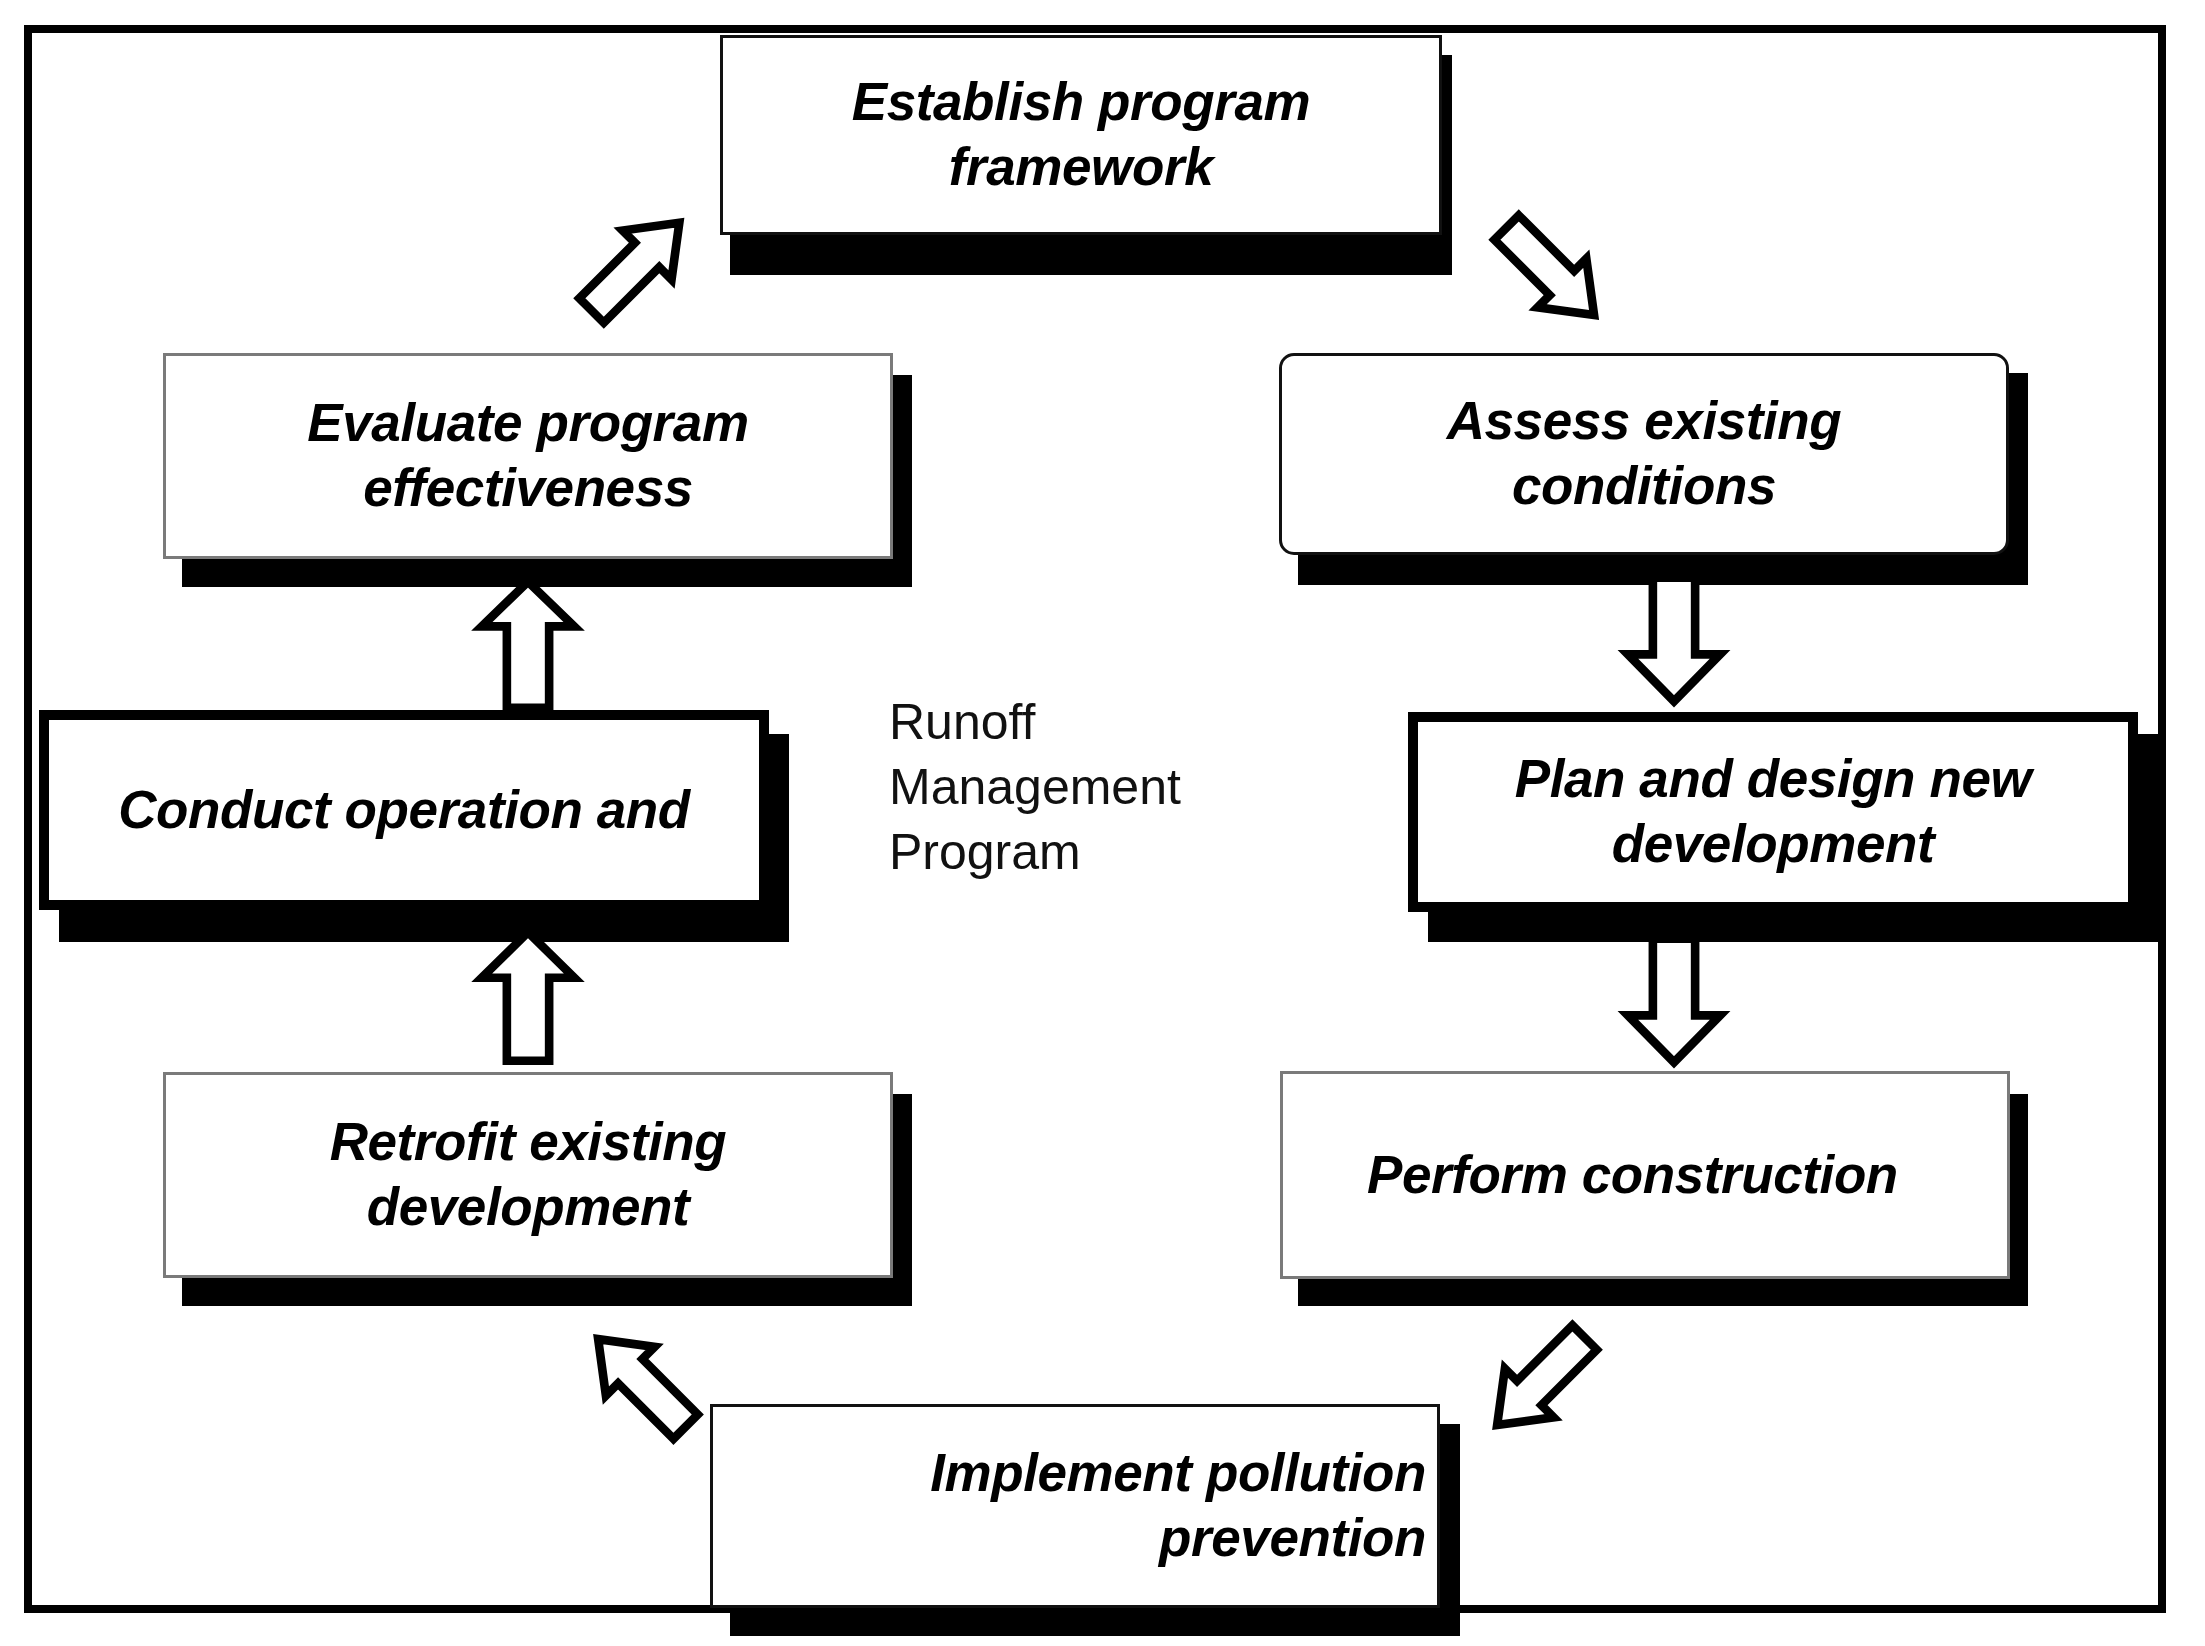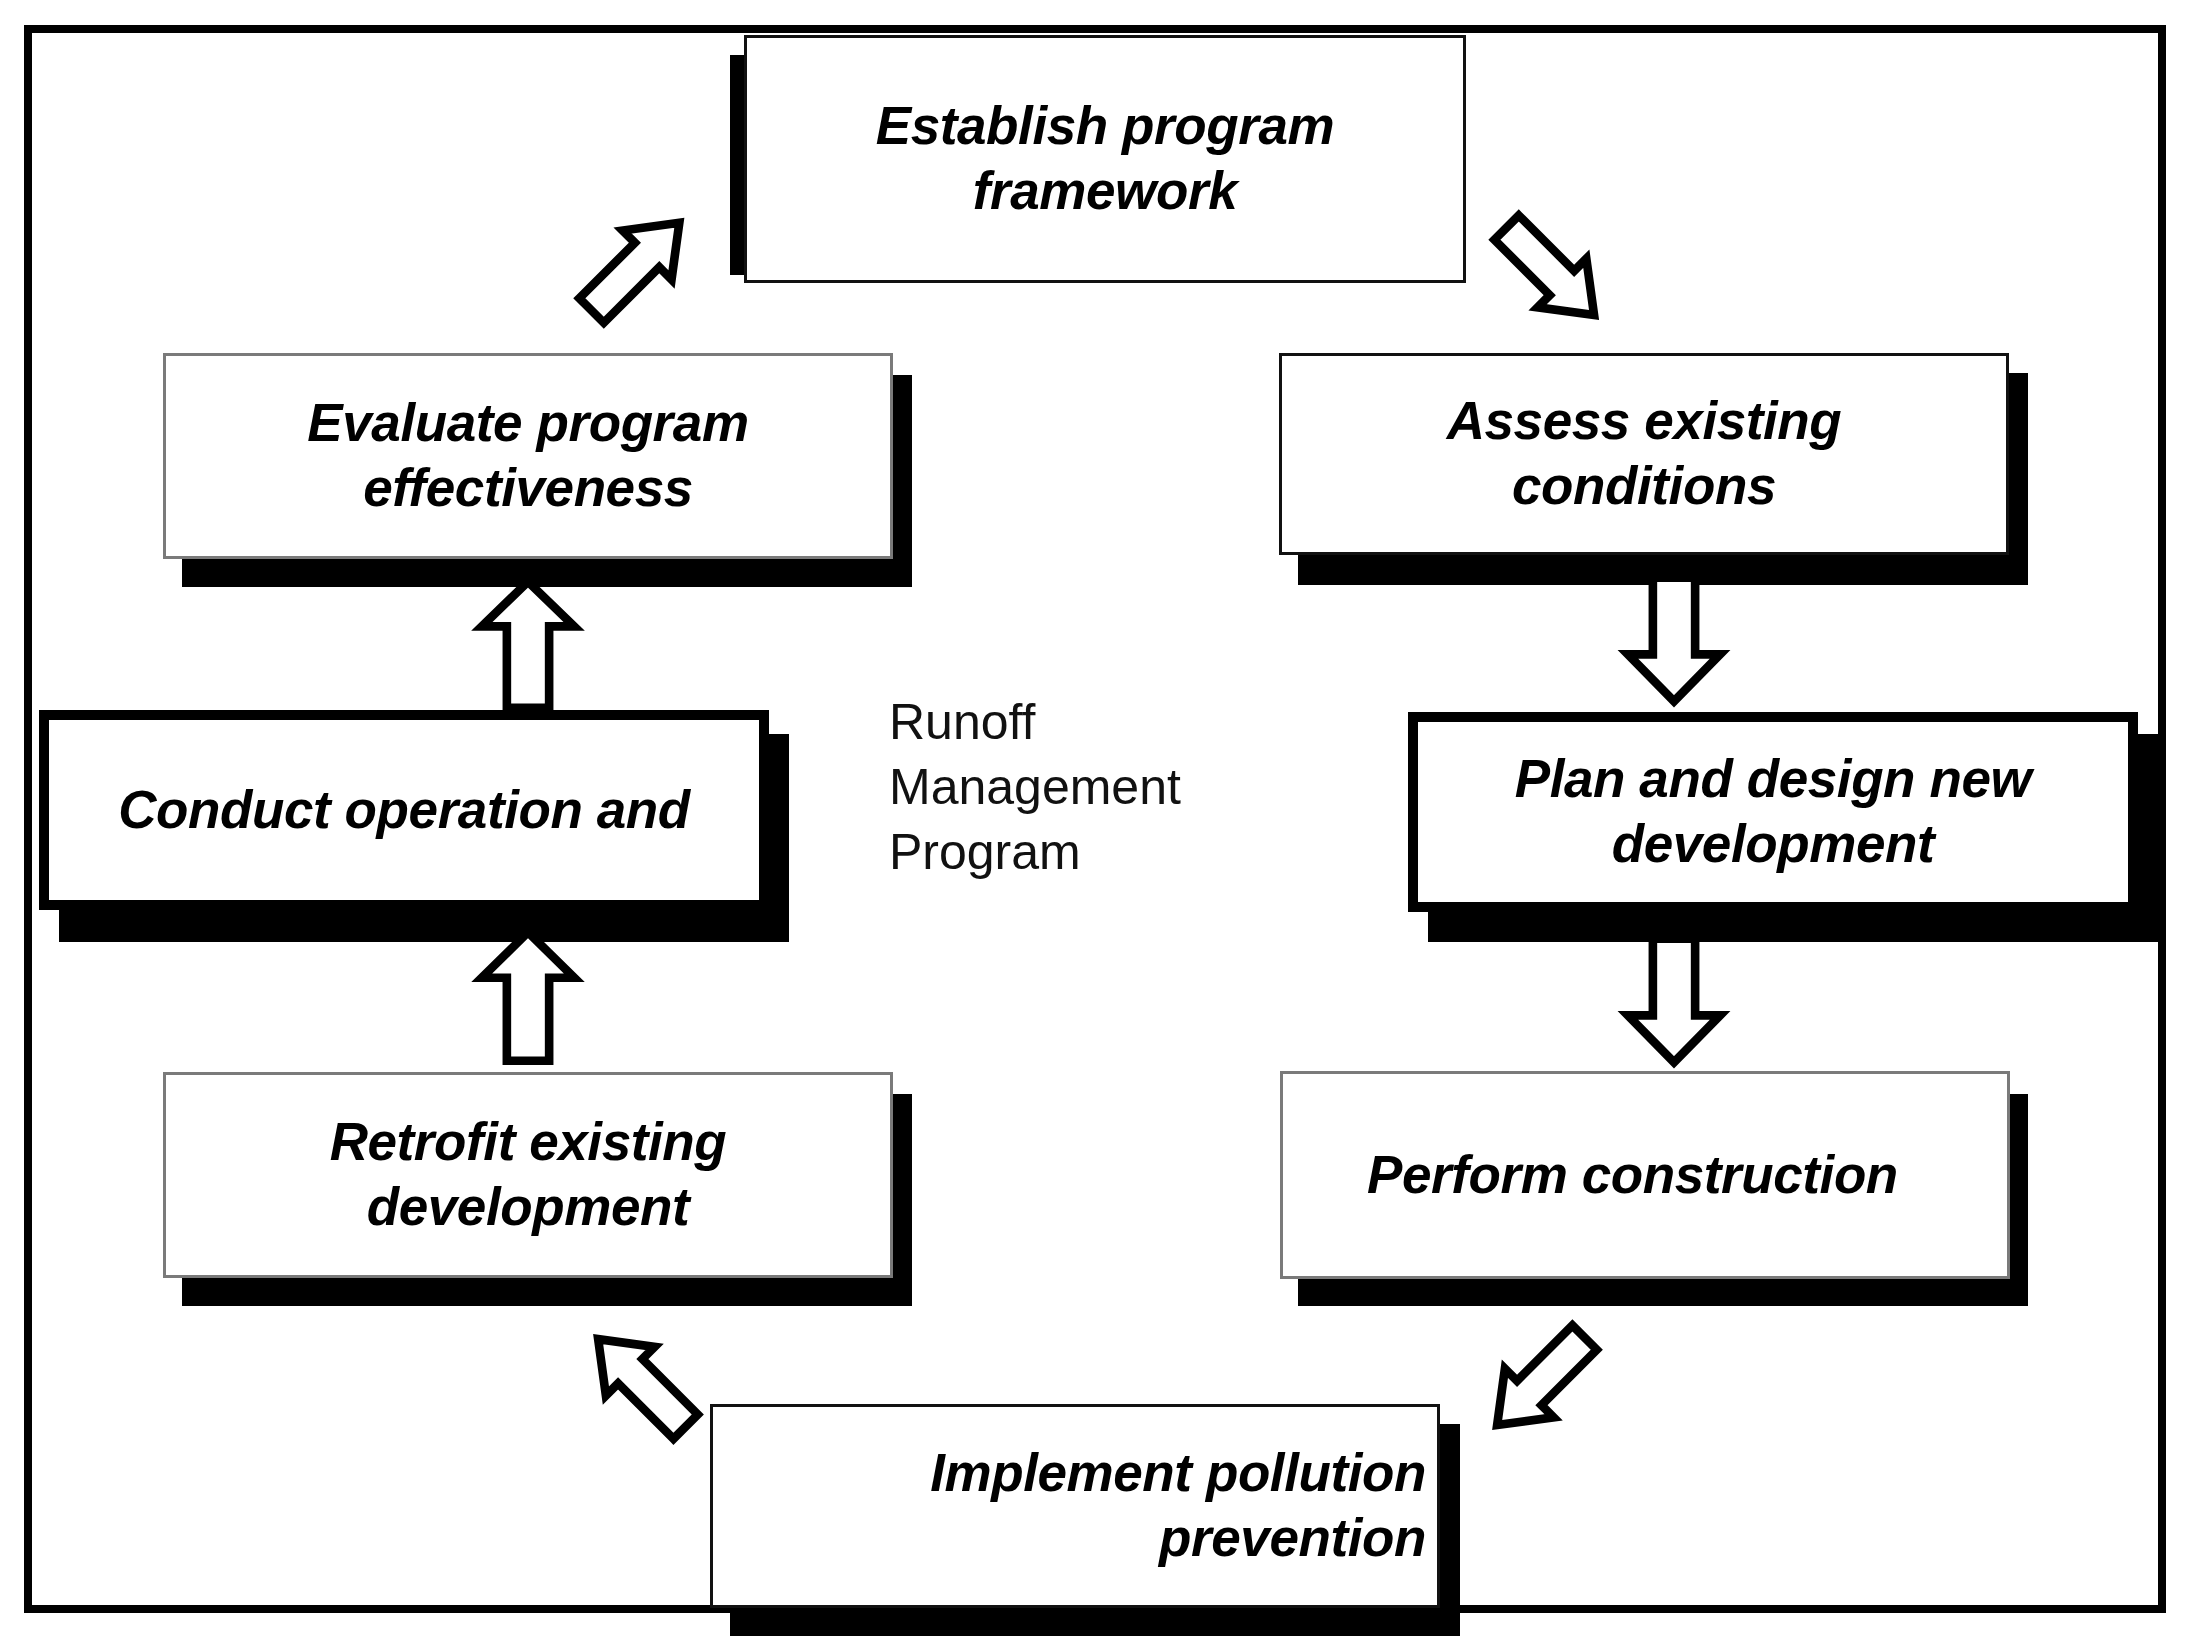--- a/index.html
+++ b/index.html
@@ -66,29 +66,29 @@
   .arrow svg{display:block;overflow:visible;}
 </style>
 </head>
 <body>
 
 <div class="stage">
 
   <div id="frame"></div>
 
   <div class="shadow" style="left:730px; top:55px; width:722px; height:220px;"></div>
-  <div class="box border-med" style="left:744px; top:35px; width:722px; height:248px;">
+  <div class="box border-med" style="left:720px; top:35px; width:722px; height:200px;">
     <span class="label" style="font-size:53px;">
       <span>Establish program</span><br>
       <span>framework</span>
     </span>
   </div>
 
   <div class="shadow" style="left:1298px; top:373px; width:730px; height:212px;"></div>
-  <div class="box border-med" style="left:1279px; top:353px; width:730px; height:202px;">
+  <div class="box border-med" style="left:1279px; top:353px; width:730px; height:202px;border-radius:15px;">
     <span class="label" style="font-size:53px;">
       <span>Assess existing</span><br>
       <span>conditions</span>
     </span>
   </div>
 
   <div class="shadow" style="left:1428px; top:734px; width:730px; height:208px;"></div>
   <div class="box border-thick" style="left:1408px; top:712px; width:730px; height:200px;">
     <span class="label" style="font-size:53px;">
       <span>Plan and design new</span><br>

